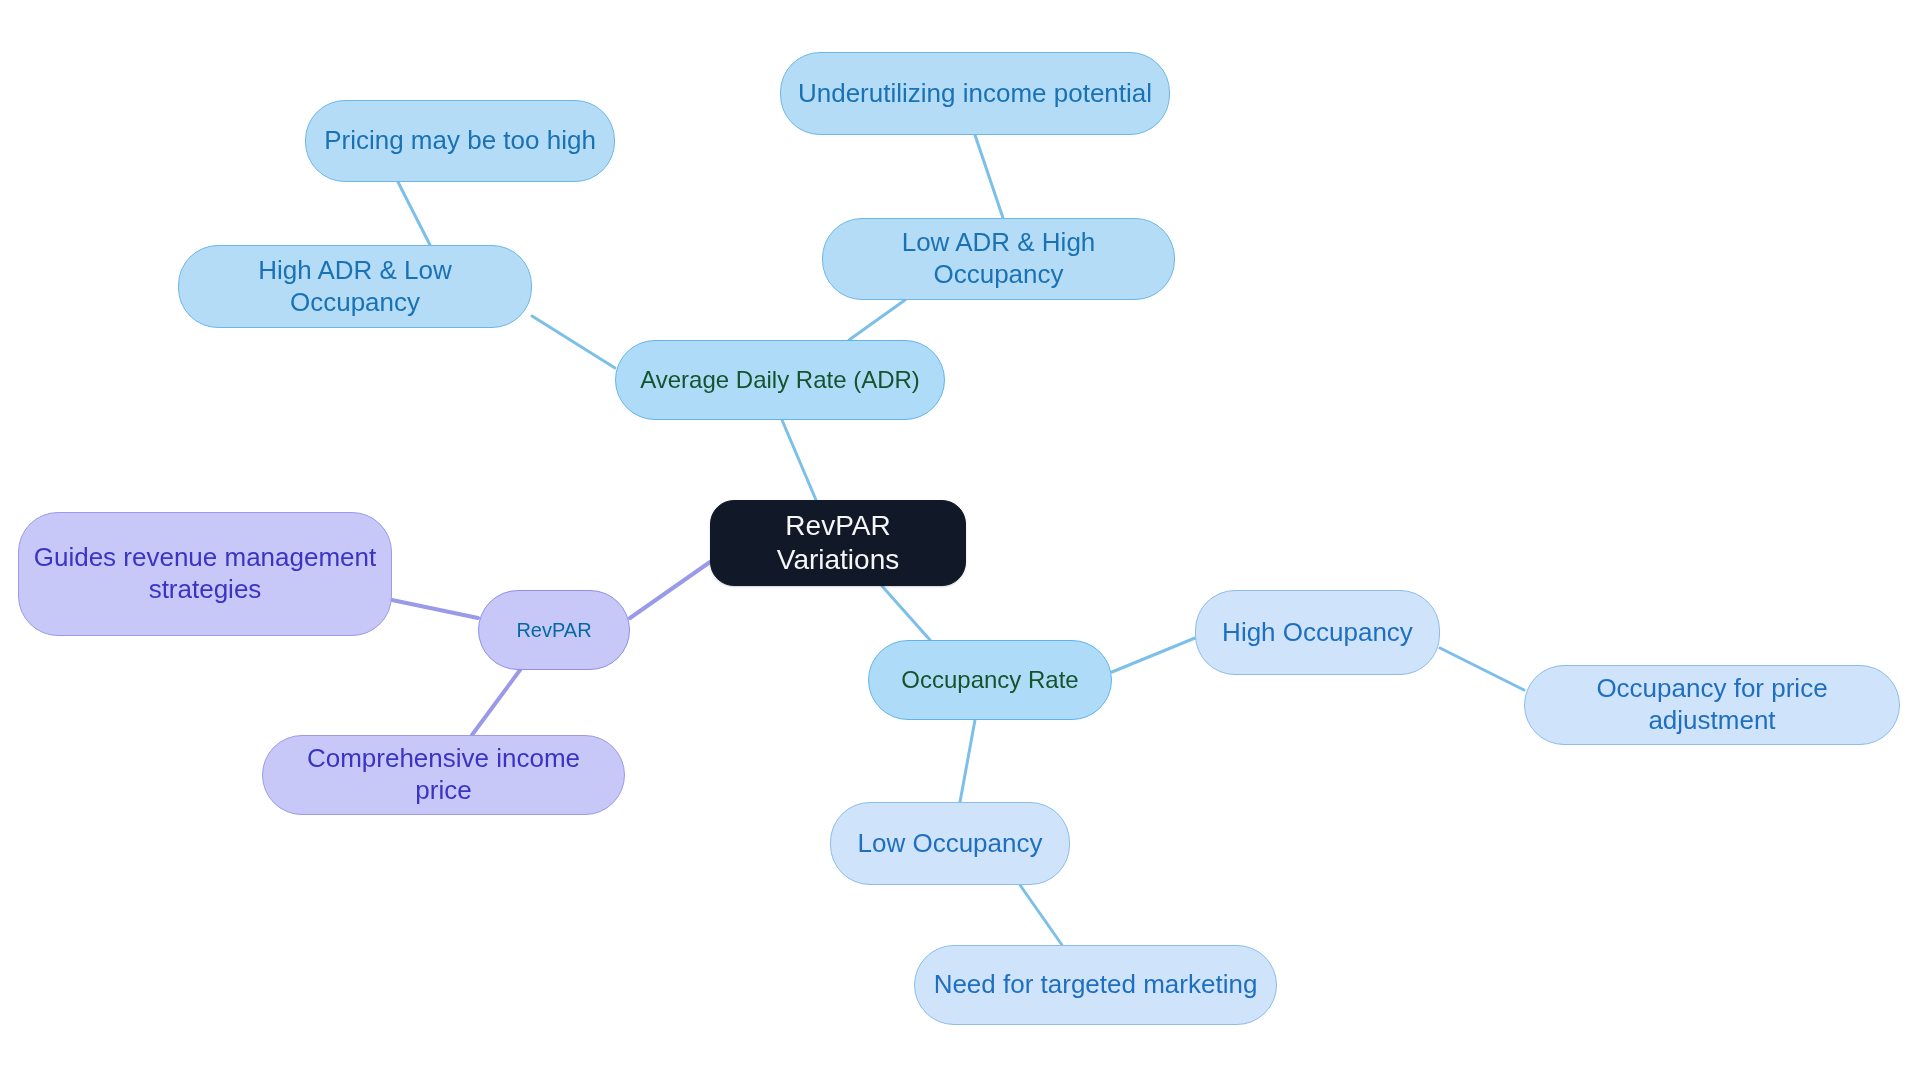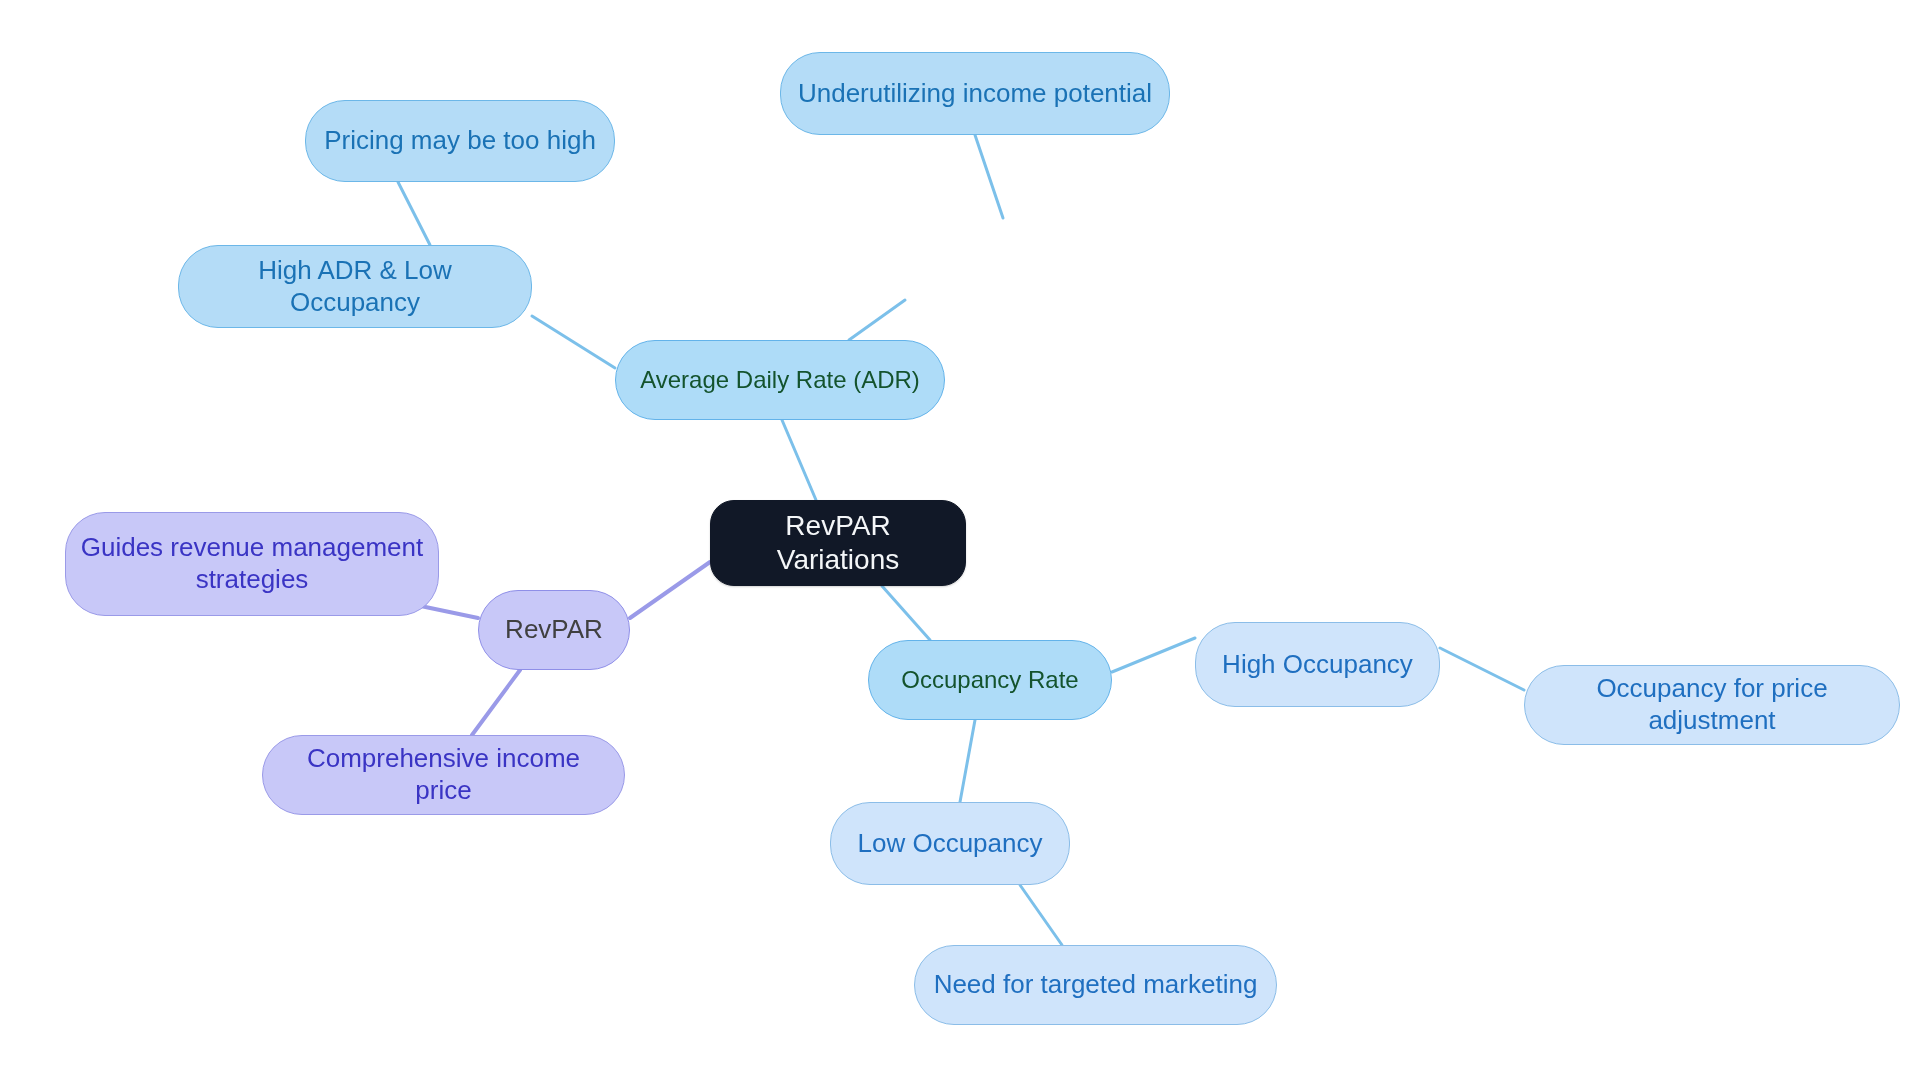--- a/index.html
+++ b/index.html
@@ -75,23 +75,23 @@
   .node-leaf-paleblue {
     background: #cfe4fb;
     border-color: #8bbde8;
     color: #1f6fc0;
     border-radius: 40px;
     font-size: 26px;
   }
   .node-branch-purple {
     background: #c8c8f8;
     border-color: #8f8fe8;
-    color: #404040;
+    color: #0369a1;
     border-radius: 40px;
-    font-size: 26px;
+    font-size: 20px;
   }
   .node-leaf-purple {
     background: #c8c8f8;
     border-color: #9a9ae8;
     color: #3a34c4;
     border-radius: 40px;
     font-size: 26px;
   }
 </style>
 </head>
@@ -111,23 +111,24 @@
       <line x1="1020" y1="885" x2="1062" y2="945" stroke="#7cc0ea" stroke-width="3" stroke-linecap="round"></line>
       <line x1="710" y1="562" x2="630" y2="618" stroke="#9a9ae8" stroke-width="4" stroke-linecap="round"></line>
       <line x1="478" y1="618" x2="392" y2="600" stroke="#9a9ae8" stroke-width="4" stroke-linecap="round"></line>
       <line x1="520" y1="670" x2="472" y2="735" stroke="#9a9ae8" stroke-width="4" stroke-linecap="round"></line>
     </svg>
   <div id="node-layer">
       <div class="node node-root" style="left: 710px; top: 500px; width: 256px; height: 86px;">RevPAR Variations</div>
       <div class="node node-branch-blue" style="left: 615px; top: 340px; width: 330px; height: 80px;">Average Daily Rate (ADR)</div>
       <div class="node node-leaf-blue" style="left: 178px; top: 245px; width: 354px; height: 83px;">High ADR &amp; Low Occupancy</div>
       <div class="node node-leaf-blue" style="left: 305px; top: 100px; width: 310px; height: 82px;">Pricing may be too high</div>
+      <div class="node node-leaf-blue" style="left: 822px; top: 218px; width: 353px; height: 82px;">Low ADR &amp; High Occupancy</div>
       <div class="node node-leaf-blue" style="left: 780px; top: 52px; width: 390px; height: 83px;">Underutilizing income potential</div>
       <div class="node node-branch-blue" style="left: 868px; top: 640px; width: 244px; height: 80px;">Occupancy Rate</div>
-      <div class="node node-leaf-paleblue" style="left: 1195px; top: 590px; width: 245px; height: 85px; margin-top: 32px;">High Occupancy</div>
+      <div class="node node-leaf-paleblue" style="left: 1195px; top: 590px; width: 245px; height: 85px;">High Occupancy</div>
       <div class="node node-leaf-paleblue" style="left: 1524px; top: 665px; width: 376px; height: 80px;">Occupancy for price adjustment</div>
       <div class="node node-leaf-paleblue" style="left: 830px; top: 802px; width: 240px; height: 83px;">Low Occupancy</div>
       <div class="node node-leaf-paleblue" style="left: 914px; top: 945px; width: 363px; height: 80px;">Need for targeted marketing</div>
       <div class="node node-branch-purple" style="left: 478px; top: 590px; width: 152px; height: 80px;">RevPAR</div>
-      <div class="node node-leaf-purple" style="left: 18px; top: 512px; width: 374px; height: 104px; margin-left: 47px;">Guides revenue management strategies</div>
+      <div class="node node-leaf-purple" style="left: 18px; top: 512px; width: 374px; height: 124px;">Guides revenue management strategies</div>
       <div class="node node-leaf-purple" style="left: 262px; top: 735px; width: 363px; height: 80px;">Comprehensive income price</div>
     </div>
 </div>
 
 </body></html>

